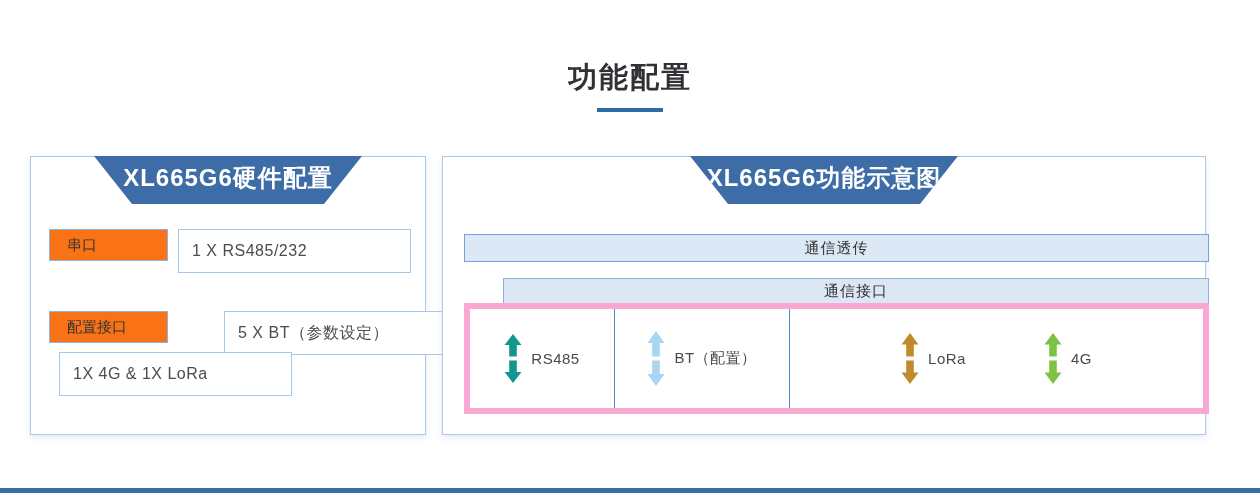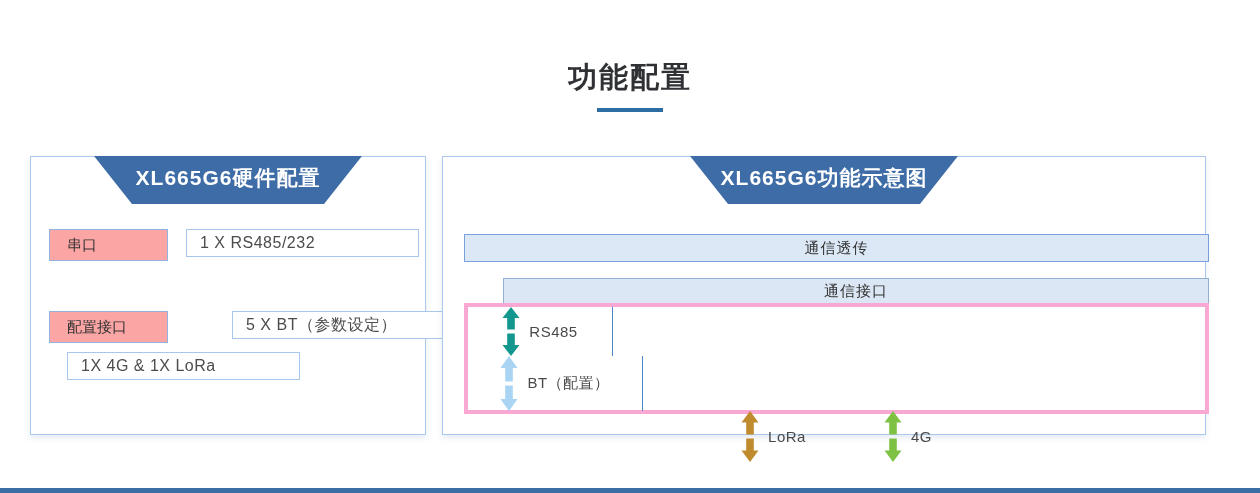--- a/index.html
+++ b/index.html
@@ -23,54 +23,54 @@
     box-shadow:0 3px 6px rgba(110,145,190,0.18);
   }
   .panel-left  { left:30px;  width:396px; }
   .panel-right { left:442px; width:764px; }
 
   .trapezoid {
     position:absolute; top:-1px; left:50%; transform:translateX(-50%);
     width:268px; height:48px; background:#3e6ca6;
     clip-path:polygon(0 0, 100% 0, calc(100% - 38px) 100%, 38px 100%);
     display:flex; align-items:center; justify-content:center;
-    color:#ffffff; font-size:21px; font-weight:bold; letter-spacing:1px;
+    color:#ffffff; font-size:24px; font-weight:bold; letter-spacing:1px;
     padding-bottom:4px;
   }
 
   
   .hw-row { position:absolute; left:18px; display:flex; height:32px; }
   .hw-row-1 { top:72px; }
   .hw-row-2 { top:154px;gap:46px; }
   .hw-row-3 { top:195px; }
   .hw-label {
-    width:119px; height:32px; background:#fca5a5; border:1px solid #8fb4e0;
+    width:119px; height:32px; background:#f97316; border:1px solid #8fb4e0;
     display:flex; align-items:center; padding-left:17px;
     font-size:15px; color:#333333;
   }
   .hw-value {
-    width:233px; height:28px; margin-left:18px; background:#ffffff;
+    width:233px; height:44px; margin-left:10px; background:#ffffff;
     border:1px solid #a9c7ea; display:flex; align-items:center; padding-left:13px;
     font-size:16px; color:#4c4c4c; letter-spacing:0.5px;
   }
 
   
   .bar-top {
     position:absolute; left:21px; top:77px; width:745px; height:28px;
     background:#dde8f6; border:1px solid #7a9fdd;
     display:flex; align-items:center; justify-content:center;
     font-size:15px; color:#333333; letter-spacing:1px;
   }
   .iface-table { position:absolute; left:21px; top:121px; width:745px; }
   .iface-header {
     height:25px; background:#dce7f5; border:1px solid #93b0d4; border-bottom:none;
     display:flex; align-items:center; justify-content:center;
     font-size:15px; color:#333333; letter-spacing:1px;margin-left:39px;
   }
-  .iface-body { display:flex; height:111px; border:4px solid #f9a8d4; background:#ffffff;flex-direction:column; }
+  .iface-body { display:flex; height:111px; border:6px solid #f9a8d4; background:#ffffff; }
   .iface-cell { display:flex; align-items:center; justify-content:center; border-right:1px solid #4e87cb; }
   .iface-cell-1 { width:145px; }
   .iface-cell-2 { width:175px; }
   .iface-cell-3 { flex:1; border-right:none; gap:78px; }
   .iface-item { display:flex; align-items:center; gap:9px; }
   .iface-label { font-size:15px; color:#4a4a4a; letter-spacing:0.5px; }
   .arrow-svg { display:block; }
 
   
   .bottom-bar { position:absolute; left:0; bottom:0; width:100%; height:5px; background:#3a6ea5; }

